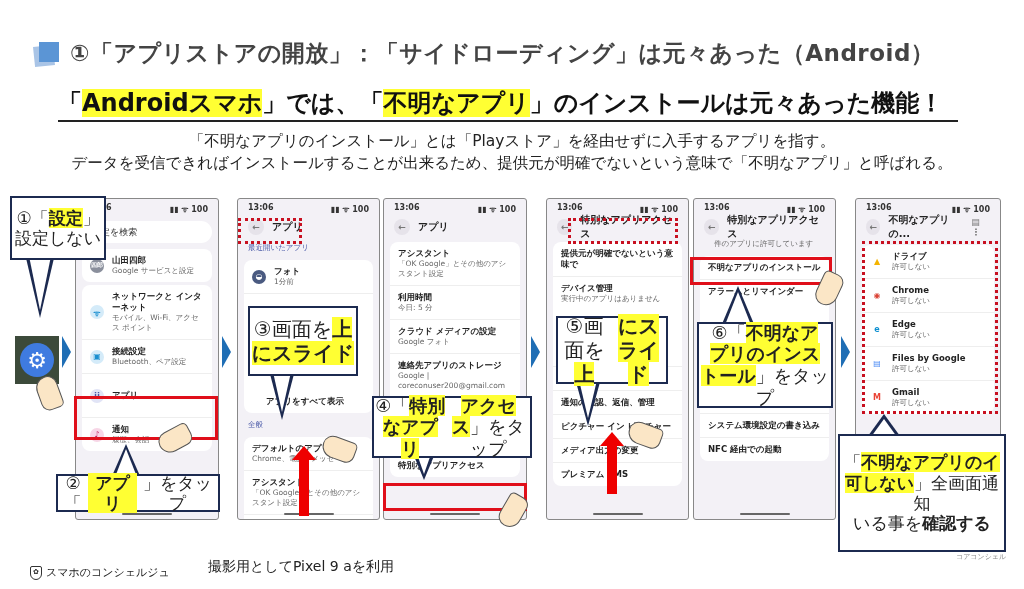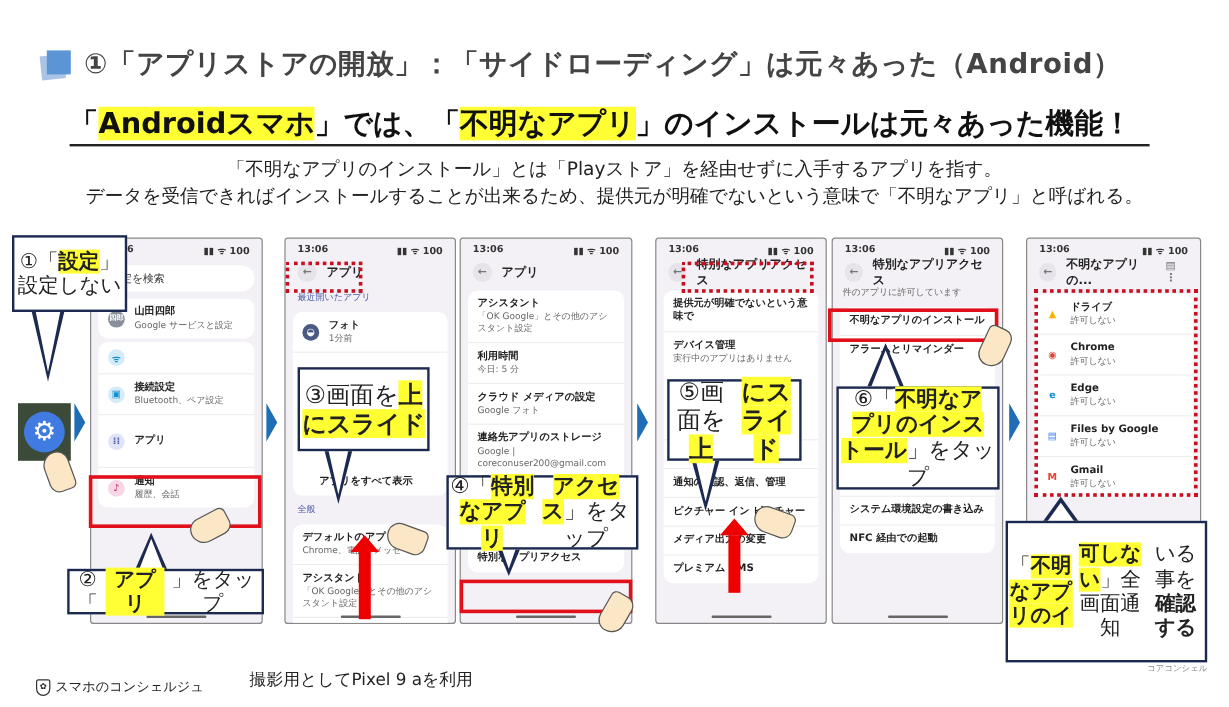--- a/index.html
+++ b/index.html
@@ -81,20 +81,24 @@
         <span class="appicon" style="background:#8a8f9c;color:#fff;font-size:6px">四郎</span>
         <div>
             <div class="rt">山田四郎</div>
             <div class="rs">Google サービスと設定</div>
           </div>
       </div>
     </div>
     <div class="card">
       <div class="row" style="display:flex;align-items:center">
         <span class="appicon" style="background:#d4ebf9;color:#1a8fd0">ᯤ</span>
+        <div>
+            <div class="rt">ネットワークと インターネット</div>
+            <div class="rs">モバイル、Wi-Fi、アクセス ポイント</div>
+          </div>
       </div>
       <div class="row" style="display:flex;align-items:center">
         <span class="appicon" style="background:#d4ebf9;color:#1a8fd0">▣</span>
         <div>
             <div class="rt">接続設定</div>
             <div class="rs">Bluetooth、ペア設定</div>
           </div>
       </div>
       <div class="row" style="display:flex;align-items:center;height:44px">
         <span class="appicon" style="background:#e1e4f6;color:#4a5aa8">⁞⁞</span>
@@ -242,21 +246,21 @@
 
   <div class="abs phone" style="left:693px;top:198px;width:143px;height:322px">
     <div class="status">
         <span>13:06</span>
         <span>▮▮ ᯤ 100</span>
       </div>
     <div class="hdr">
         <span class="bk">←</span>
         <span>特別なアプリアクセス</span>
       </div>
-    <div class="rs" style="padding:0 8px 4px">件のアプリに許可しています</div>
+    <div class="rs" style="padding:0 20px 4px">件のアプリに許可しています</div>
     <div class="card">
       <div class="row">
           <div class="rt">不明なアプリのインストール</div>
         </div>
       <div class="row" style="height:110px">
           <div class="rt">アラームとリマインダー</div>
         </div>
       <div class="row">
           <div class="rt">全画面通知</div>
         </div>
@@ -361,21 +365,21 @@
   <div class="tail" style="left:579px;top:380px;border-left:9px solid transparent;border-right:9px solid transparent;border-top:38px solid #fff"></div>
 
   <div class="abs callout" style="left:697px;top:322px;width:136px;height:86px;font-size:18px;flex-direction:column">
     <div><span class="n">⑥「</span><span class="hl">不明なア</span></div>
     <div><span class="hl">プリのインス</span></div>
     <div><span class="hl">トール</span><span class="n">」をタップ</span></div>
   </div>
   <div class="tail" style="left:722px;top:286px;border-left:16px solid transparent;border-right:16px solid transparent;border-bottom:38px solid #1c2a50"></div>
   <div class="tail" style="left:725px;top:292px;border-left:13px solid transparent;border-right:13px solid transparent;border-bottom:33px solid #fff"></div>
 
-  <div class="abs callout" style="left:838px;top:434px;width:168px;height:118px;font-size:17px;">
+  <div class="abs callout" style="left:838px;top:434px;width:168px;height:118px;font-size:17px;flex-direction:column">
     <div><span class="n">「</span><span class="hl">不明なアプリのイ</span></div>
     <div><span class="hl">可しない</span><span class="n">」全画面通知</span></div>
     <div><span class="n">いる事を</span><span>確認する</span></div>
   </div>
   <div class="tail" style="left:868px;top:414px;border-left:16px solid transparent;border-right:16px solid transparent;border-bottom:22px solid #1c2a50"></div>
   <div class="tail" style="left:871px;top:419px;border-left:13px solid transparent;border-right:13px solid transparent;border-bottom:18px solid #fff"></div>
 
   <div class="abs footer-logo">
     <span style="display:inline-block;width:12px;height:14px;border:1.5px solid #333;border-radius:2px 2px 6px 6px;font-size:7px;text-align:center;line-height:11px">✿</span>
     <span>スマホのコンシェルジュ</span>

